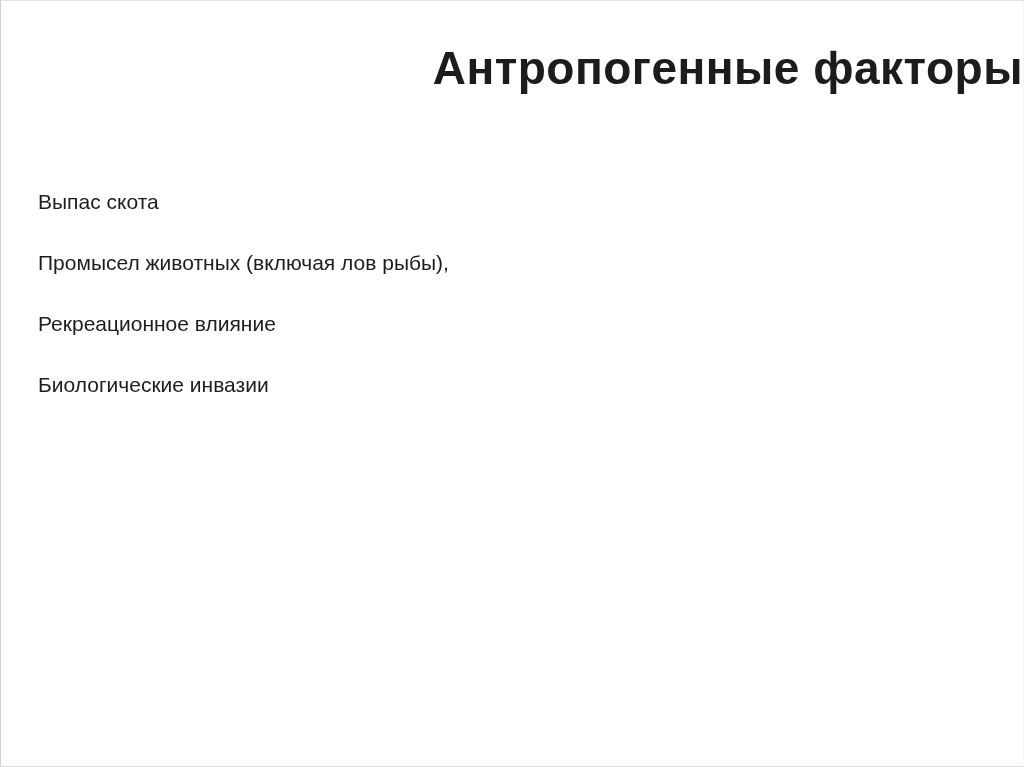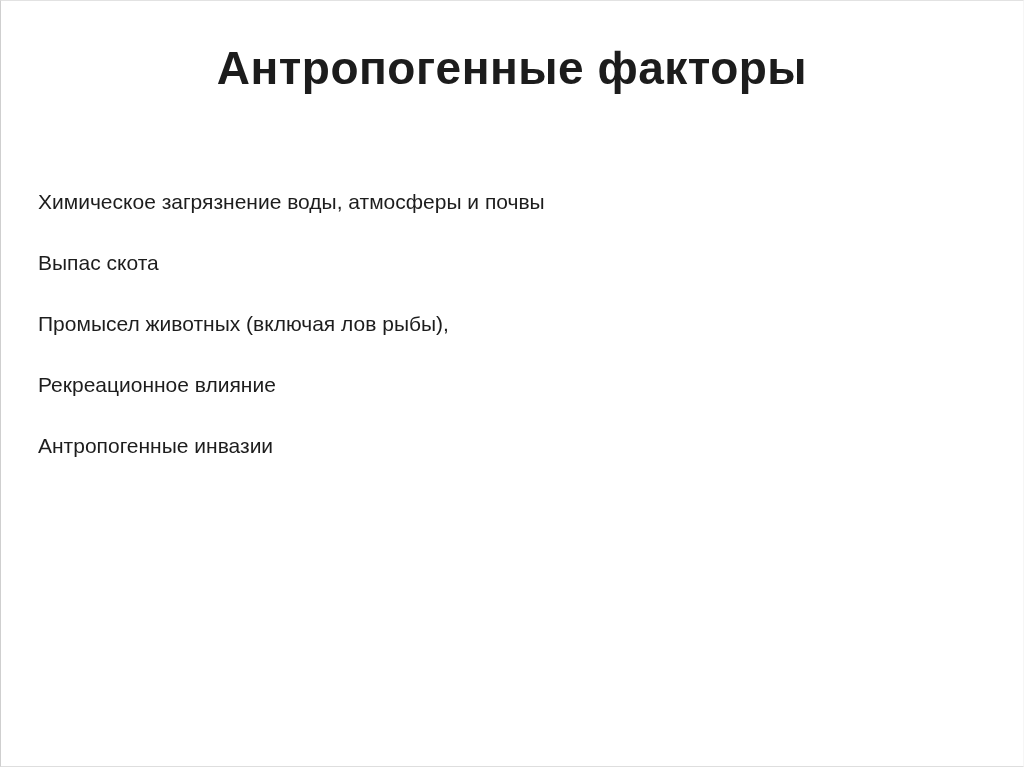--- a/index.html
+++ b/index.html
@@ -25,21 +25,21 @@
       border-right: 1px solid #f6f6f6;
       overflow: hidden;
     }
 
     .slide-title {
       position: absolute;
       left: 0;
       right: 0;
       top: 40px;
       margin: 0;
-      text-align: center;
+      text-align: right;
       font-size: 46px;
       line-height: 55px;
       font-weight: 600;
       letter-spacing: 0.5px;
       color: #1c1c1c;
     }
 
     .content {
       position: absolute;
       left: 37px;
@@ -55,19 +55,18 @@
       white-space: nowrap;
     }
   </style>
 </head>
 <body>
 
 <div class="slide">
   <h1 class="slide-title">Антропогенные факторы</h1>
 
   <div class="content">
-    <div class="list-item">Химическое загрязнение воды, атмосферы и почвы</div>
     <div class="list-item">Выпас скота</div>
     <div class="list-item">Промысел животных (включая лов рыбы),</div>
     <div class="list-item">Рекреационное влияние</div>
-    <div class="list-item">Антропогенные инвазии</div>
+    <div class="list-item">Биологические инвазии</div>
   </div>
 </div>
 
 </body></html>

